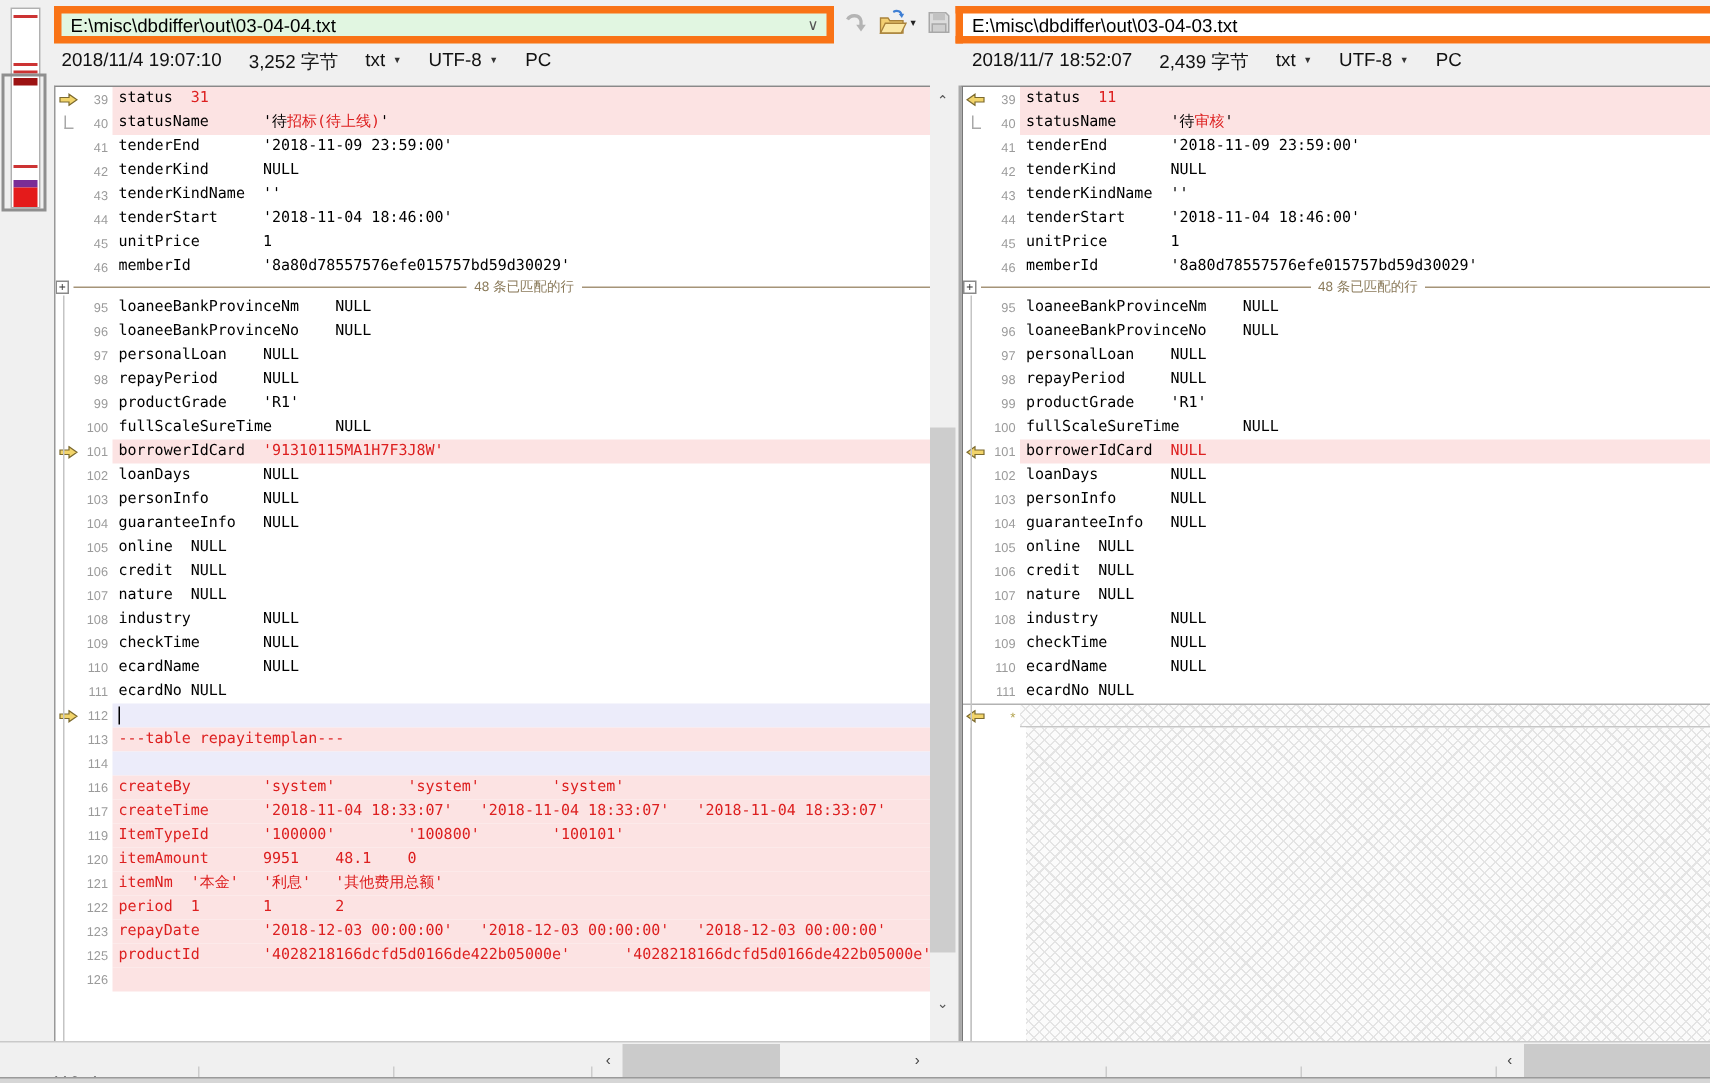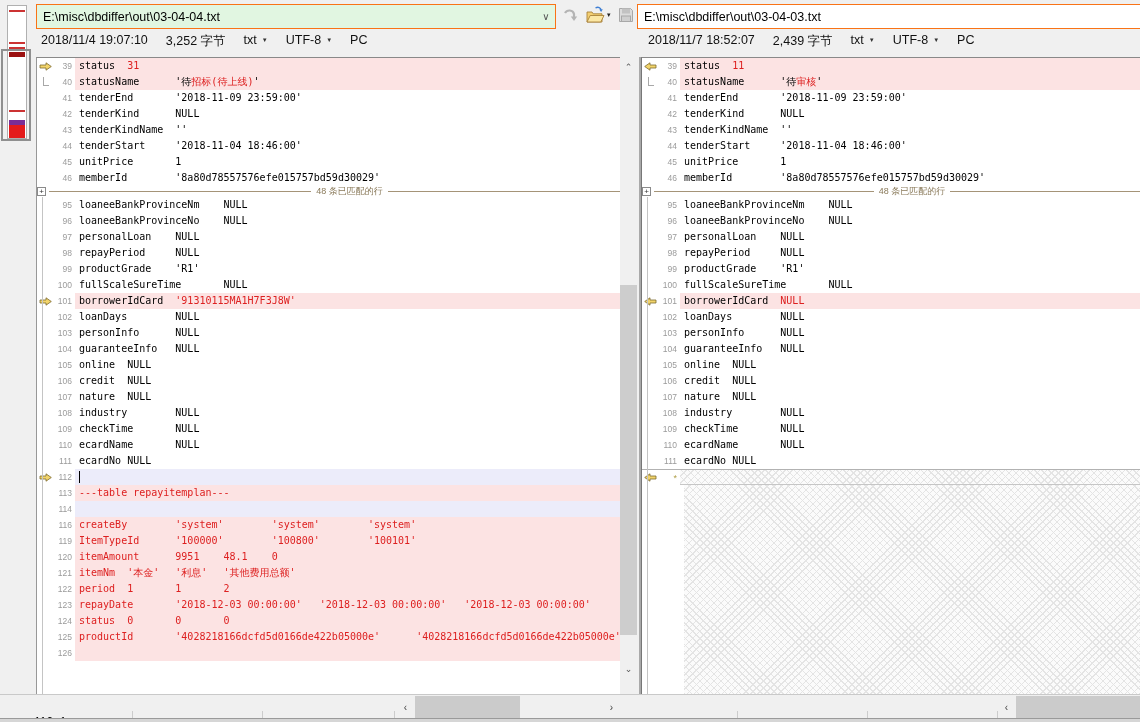--- a/index.html
+++ b/index.html
@@ -8,21 +8,21 @@
   .app { position:absolute; inset:0; background:#f0f0f0; }
 
   
   #overview-col { position:absolute; left:7px; top:5px; width:20px; height:134px;
     background:#fff; border:1px solid #b0b0b0; }
   #overview-col .mark { position:absolute; left:1px; right:1px; }
   #overview-viewport { position:absolute; left:1px; top:49px; width:30px; height:92px;
     border:2px solid #8f8f8f; }
 
   
-  .pathbox { position:absolute; top:4px; height:25px; border:1px solid #f97316;
+  .pathbox { position:absolute; top:4px; height:25px; border:5px solid #f97316;
     background:#fff; display:flex; align-items:center; font-size:12.5px; color:#000;gap:40px; }
   .pathbox .ptext { flex:1; padding:0 6px; white-space:nowrap; overflow:hidden; }
   .pathbox.green { background:#e1f6e1; }
   .combo-btn { width:18px; height:100%; display:flex; align-items:center; justify-content:center;
     color:#555; font-size:10px; }
   .tool-icon { position:absolute; top:5px; width:20px; height:20px; display:flex;
     align-items:center; justify-content:center; }
   .caret-sm { position:absolute; top:11px; font-size:7px; color:#222; }
   .inforow { position:absolute; top:33px; height:22px; display:flex; align-items:flex-start;
     gap:18px; font-size:12.5px; color:#111; white-space:nowrap; }
@@ -308,20 +308,25 @@
         <span class="lnum">114</span>
         <span class="code"></span>
       </div>
       <div class="row bg-d">
         <span class="marker"></span>
         <span class="lnum">116</span>
         <span class="code"><span class="r">createBy	'system'	'system'	'system'</span></span>
       </div>
       <div class="row bg-d">
         <span class="marker"></span>
+        <span class="lnum">117</span>
+        <span class="code"><span class="r">createTime	'2018-11-04 18:33:07'	'2018-11-04 18:33:07'	'2018-11-04 18:33:07'</span></span>
+      </div>
+      <div class="row bg-d">
+        <span class="marker"></span>
         <span class="lnum">119</span>
         <span class="code"><span class="r">ItemTypeId	'100000'	'100800'	'100101'</span></span>
       </div>
       <div class="row bg-d">
         <span class="marker"></span>
         <span class="lnum">120</span>
         <span class="code"><span class="r">itemAmount	9951	48.1	0</span></span>
       </div>
       <div class="row bg-d">
         <span class="marker"></span>
@@ -330,25 +335,20 @@
       </div>
       <div class="row bg-d">
         <span class="marker"></span>
         <span class="lnum">122</span>
         <span class="code"><span class="r">period	1	1	2</span></span>
       </div>
       <div class="row bg-d">
         <span class="marker"></span>
         <span class="lnum">123</span>
         <span class="code"><span class="r">repayDate	'2018-12-03 00:00:00'	'2018-12-03 00:00:00'	'2018-12-03 00:00:00'</span></span>
-      </div>
-      <div class="row bg-d">
-        <span class="marker"></span>
-        <span class="lnum">124</span>
-        <span class="code"><span class="r">status	0	0	0</span></span>
       </div>
       <div class="row bg-d">
         <span class="marker"></span>
         <span class="lnum">125</span>
         <span class="code"><span class="r">productId	'4028218166dcfd5d0166de422b05000e'	'4028218166dcfd5d0166de422b05000e'</span></span>
       </div>
       <div class="row bg-d">
         <span class="marker"></span>
         <span class="lnum">126</span>
         <span class="code"></span>

